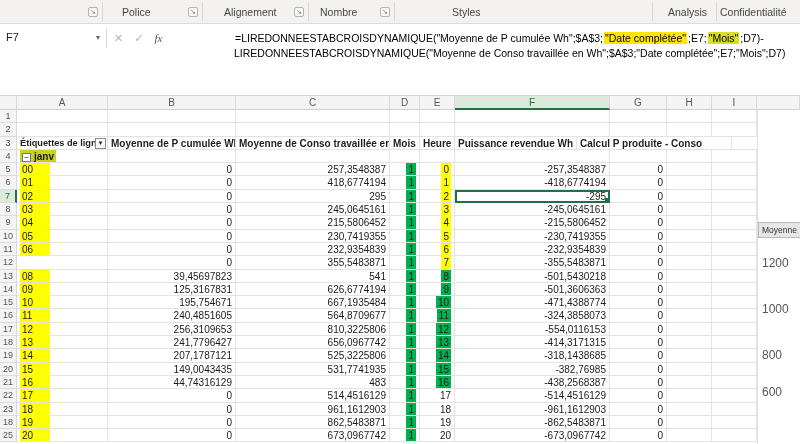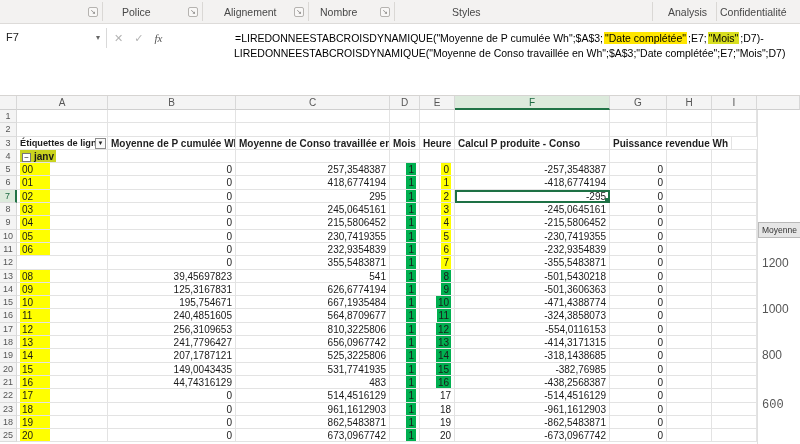--- a/index.html
+++ b/index.html
@@ -133,22 +133,22 @@
           <div class="cell c-h"></div>
           <div class="cell c-i"></div>
         </div>
         <div class="grow">
           <div class="rhd">3</div>
           <div class="cell c-a hcell a3"><span>Étiquettes de ligne</span><div class="filterbtn">▼</div></div>
           <div class="cell c-b hcell">Moyenne de P cumulée Wh</div>
           <div class="cell c-c hcell">Moyenne de Conso travaillée en Wh</div>
           <div class="cell c-d hcell">Mois</div>
           <div class="cell c-e hcell">Heure</div>
+          <div class="cell c-g hcell spill"><span>Puissance revendue Wh</span></div>
           <div class="cell c-f hcell">Calcul P produite - Conso</div>
-          <div class="cell c-g hcell spill"><span>Puissance revendue Wh</span></div>
           <div class="cell c-h hcell"></div>
           <div class="cell c-i hcell"></div>
         </div>
         <div class="grow">
           <div class="rhd">4</div>
           <div class="cell c-a"><span class="hl" style="background: rgb(201, 211, 31);"><span class="collapse">−</span><span class="janvtxt">janv</span></span></div>
           <div class="cell c-b"></div>
           <div class="cell c-c"></div>
           <div class="cell c-d"></div>
           <div class="cell c-e"></div>
@@ -411,17 +411,17 @@
         </div>
       </div>
   </div>
 
   <div class="chartfrag">
     <div class="chartbtn">Moyenne</div>
     <div id="axis">
         <span class="axislbl" style="top: 146px;">1200</span>
         <span class="axislbl" style="top: 192px;">1000</span>
         <span class="axislbl" style="top: 238px;">800</span>
-        <span class="axislbl" style="top: 288px; font-family: Liberation Mono, monospace;">600</span>
+        <span class="axislbl" style="top: 275px;">600</span>
       </div>
   </div>
 
 </div>
 
 </body></html>

